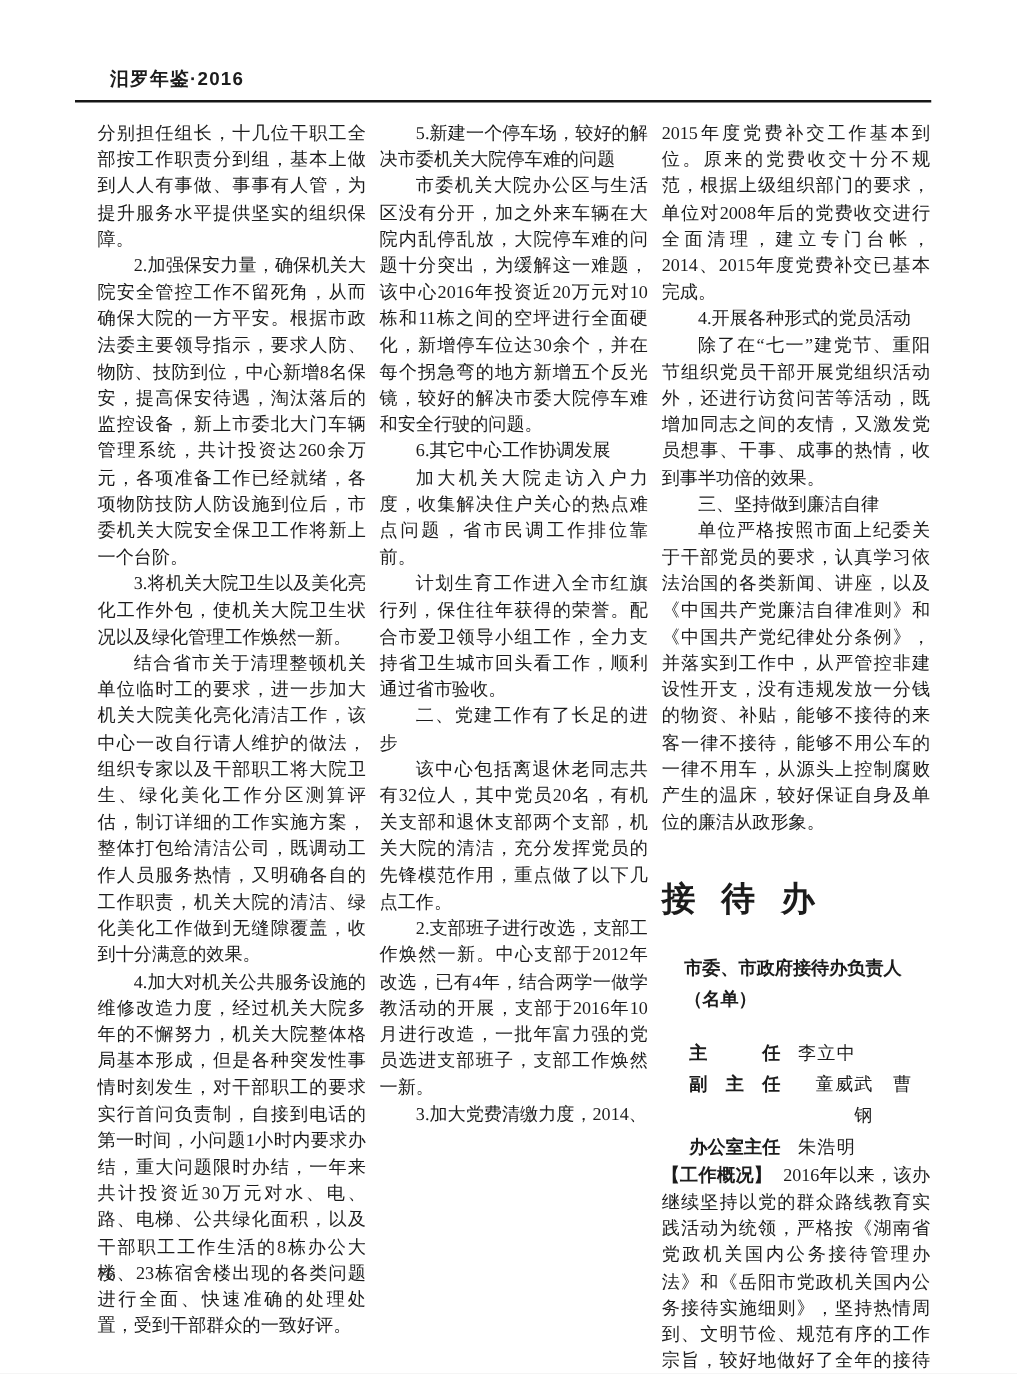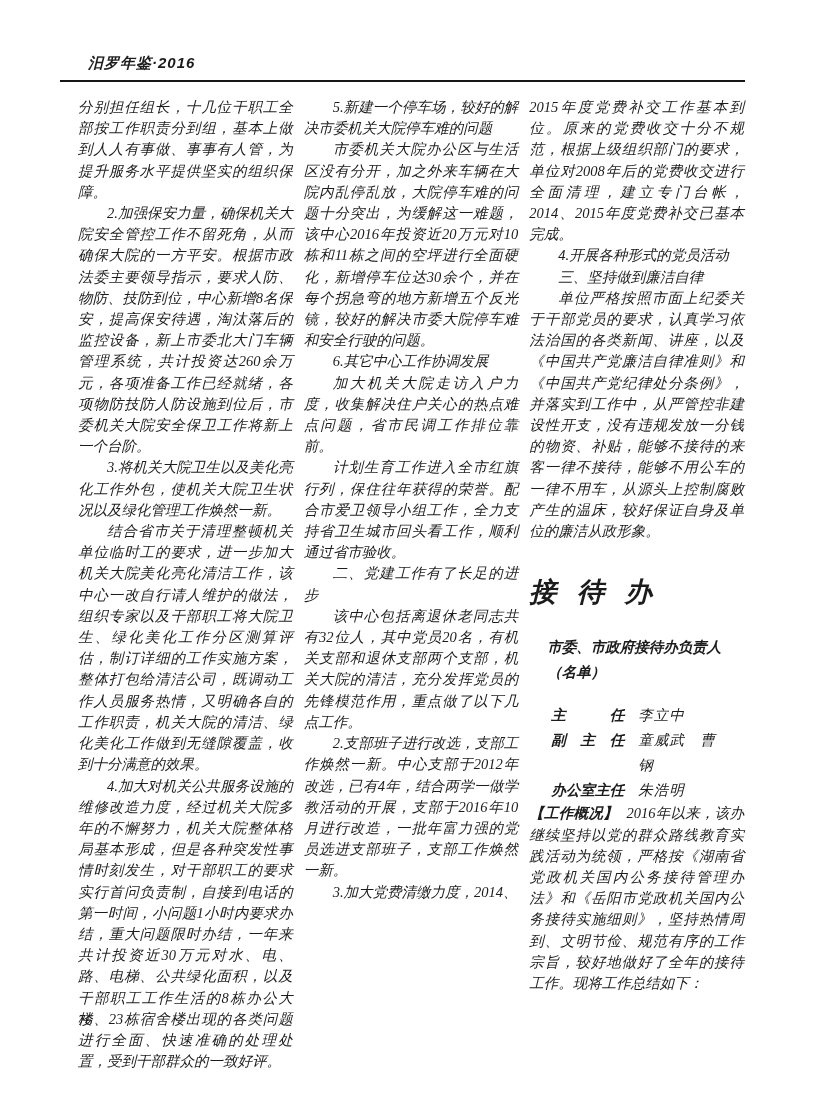--- a/index.html
+++ b/index.html
@@ -5,21 +5,20 @@
   html,body{margin:0;padding:0;background:#e8e8e8;}
   .page{
     position:relative;
     width:816px;height:1099px;
     background:#ffffff;
     box-sizing:border-box;
     padding:54px 72px 0 78px;
     font-family:"Liberation Serif","DejaVu Serif",serif;
     color:#1c1c1c;
     overflow:hidden;
-    font-style:italic;
   }
   .header-title{
     font-family:"Liberation Sans","DejaVu Sans",sans-serif;
     font-weight:bold;
     font-size:15px;
     letter-spacing:1px;
     padding-left:10px;
     margin:0 0 7px 0;
   }
   .header-rule{
@@ -66,21 +65,21 @@
   }
   .roster-label{
     font-family:"Liberation Sans","DejaVu Sans",sans-serif;
     font-weight:bold;
     width:73px;
     text-align:justify;
     text-align-last:justify;
     margin-right:14px;
     flex:none;
   }
-  .roster-names{letter-spacing:1px;}
+  .roster-names{letter-spacing:1px;text-align:center;}
   .overview{margin-top:25px;}
   .ov-label{
     font-family:"Liberation Sans","DejaVu Sans",sans-serif;
     font-weight:bold;
     margin-right:0.6em;
   }
   .page-number{
     position:absolute;
     left:78px;
     top:1012px;
@@ -114,20 +113,21 @@
         <p class="para ind">二、党建工作有了长足的进步</p>
         <p class="para ind">该中心包括离退休老同志共有32位人，其中党员20名，有机关支部和退休支部两个支部，机关大院的清洁，充分发挥党员的先锋模范作用，重点做了以下几点工作。</p>
         <p class="para ind">2.支部班子进行改选，支部工作焕然一新。中心支部于2012年改选，已有4年，结合两学一做学教活动的开展，支部于2016年10月进行改造，一批年富力强的党员选进支部班子，支部工作焕然一新。</p>
         <p class="para ind">3.加大党费清缴力度，2014、</p>
       </div>
 
     <div class="col">
       <div>
           <p class="para">2015年度党费补交工作基本到位。原来的党费收交十分不规范，根据上级组织部门的要求，单位对2008年后的党费收交进行全面清理，建立专门台帐，2014、2015年度党费补交已基本完成。</p>
           <p class="para ind">4.开展各种形式的党员活动</p>
+          <p class="para ind">除了在“七一”建党节、重阳节组织党员干部开展党组织活动外，还进行访贫问苦等活动，既增加同志之间的友情，又激发党员想事、干事、成事的热情，收到事半功倍的效果。</p>
           <p class="para ind">三、坚持做到廉洁自律</p>
           <p class="para ind">单位严格按照市面上纪委关于干部党员的要求，认真学习依法治国的各类新闻、讲座，以及《中国共产党廉洁自律准则》和《中国共产党纪律处分条例》，并落实到工作中，从严管控非建设性开支，没有违规发放一分钱的物资、补贴，能够不接待的来客一律不接待，能够不用公车的一律不用车，从源头上控制腐败产生的温床，较好保证自身及单位的廉洁从政形象。</p>
         </div>
 
       <div class="section-heading">接 待 办</div>
 
       <div class="roster">
         <p class="roster-title">市委、市政府接待办负责人（名单）</p>
 
         <div class="roster-row">

